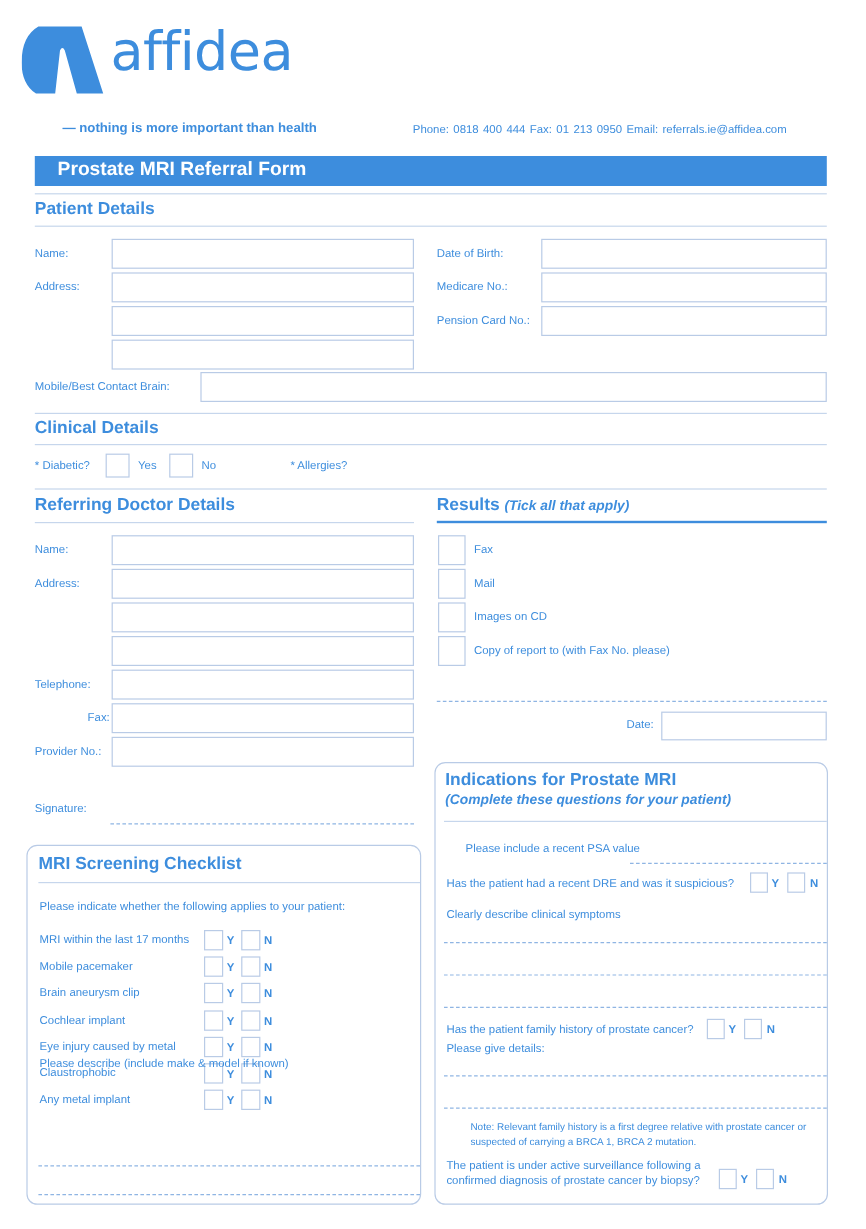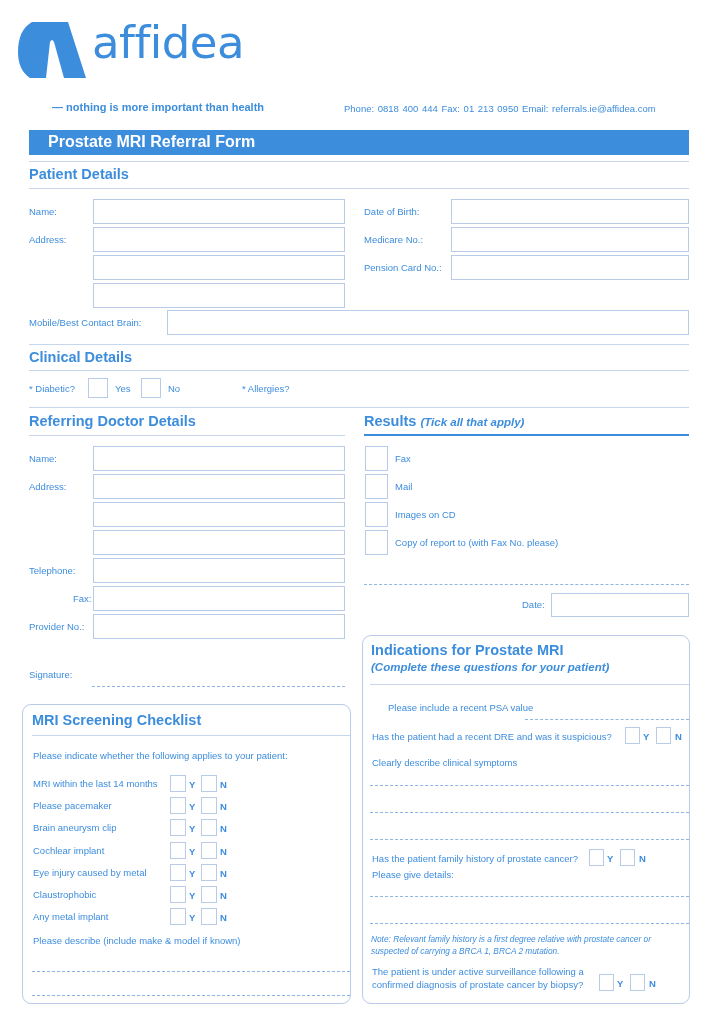--- a/index.html
+++ b/index.html
@@ -113,26 +113,26 @@
 <div class="dash" style="left:364px; top:584px; width:325px;"></div>
 <div class="lbl" style="left:522px; top:599px;">Date:</div>
 <input class="box" style="left: 551px; top: 593px; width: 138px; height: 24px;" value="">
 
 <div class="panel" style="left:22px; top:704px; width:329px; height:300px;"></div>
 <div class="sec" style="left:32px; top:712px;">MRI Screening Checklist</div>
 <div class="hr" style="left:32px; top:735px; width:318px;"></div>
 <div class="lbl" style="left:33px; top:750px;">Please indicate whether the following applies to your patient:</div>
 
 <div id="checklist-items">
-    <div class="lbl" style="left: 33px; top: 778px;">MRI within the last 14 months</div>
+    <div class="lbl" style="left: 33px; top: 778px;">MRI within the last 17 months</div>
     <div class="chk" style="left: 170px; top: 775px; width: 16px; height: 17px;"></div>
     <div class="yn" style="left: 189px; top: 779px;">Y</div>
     <div class="chk" style="left: 201px; top: 775px; width: 16px; height: 17px;"></div>
     <div class="yn" style="left: 220px; top: 779px;">N</div>
-    <div class="lbl" style="left: 33px; top: 800.2px;">Please pacemaker</div>
+    <div class="lbl" style="left: 33px; top: 800.2px;">Mobile pacemaker</div>
     <div class="chk" style="left: 170px; top: 797.2px; width: 16px; height: 17px;"></div>
     <div class="yn" style="left: 189px; top: 801.2px;">Y</div>
     <div class="chk" style="left: 201px; top: 797.2px; width: 16px; height: 17px;"></div>
     <div class="yn" style="left: 220px; top: 801.2px;">N</div>
     <div class="lbl" style="left: 33px; top: 822.4px;">Brain aneurysm clip</div>
     <div class="chk" style="left: 170px; top: 819.4px; width: 16px; height: 17px;"></div>
     <div class="yn" style="left: 189px; top: 823.4px;">Y</div>
     <div class="chk" style="left: 201px; top: 819.4px; width: 16px; height: 17px;"></div>
     <div class="yn" style="left: 220px; top: 823.4px;">N</div>
     <div class="lbl" style="left: 33px; top: 844.6px;">Cochlear implant</div>
@@ -150,21 +150,21 @@
     <div class="yn" style="left: 189px; top: 890px;">Y</div>
     <div class="chk" style="left: 201px; top: 886px; width: 16px; height: 17px;"></div>
     <div class="yn" style="left: 220px; top: 890px;">N</div>
     <div class="lbl" style="left: 33px; top: 911.2px;">Any metal implant</div>
     <div class="chk" style="left: 170px; top: 908.2px; width: 16px; height: 17px;"></div>
     <div class="yn" style="left: 189px; top: 912.2px;">Y</div>
     <div class="chk" style="left: 201px; top: 908.2px; width: 16px; height: 17px;"></div>
     <div class="yn" style="left: 220px; top: 912.2px;">N</div>
   </div>
 
-<div class="lbl" style="left:33px; top:935px;">Please describe (include make &amp; model if known)</div>
+<div class="lbl" style="left:33px; top:881px;">Please describe (include make &amp; model if known)</div>
 <div class="dash" style="left:32px; top:971px; width:318px;"></div>
 <div class="dash" style="left:32px; top:995px; width:318px;"></div>
 
 <div class="panel" style="left:362px; top:635px; width:328px; height:369px;"></div>
 <div class="sec" style="left:371px; top:642px;text-align:right;">Indications for Prostate MRI</div>
 <div class="abs" style="left:371px; top:661px; font-size:11.5px; font-weight:bold; font-style:italic; white-space:nowrap;">(Complete these questions for your patient)</div>
 <div class="hr" style="left:370px; top:684px; width:319px;"></div>
 
 <div class="lbl" style="left:388px; top:702px;">Please include a recent PSA value</div>
 <div class="dash" style="left:525px; top:719px; width:164px;"></div>
@@ -183,20 +183,20 @@
 <div class="lbl" style="left:372px; top:853px;">Has the patient family history of prostate cancer?</div>
 <div class="chk" style="left:589px; top:849px; width:15px; height:17px;"></div>
 <div class="yn" style="left:607px; top:853px;">Y</div>
 <div class="chk" style="left:620px; top:849px; width:15px; height:17px;"></div>
 <div class="yn" style="left:639px; top:853px;">N</div>
 
 <div class="lbl" style="left:372px; top:869px;">Please give details:</div>
 <div class="dash" style="left:370px; top:896px; width:319px;"></div>
 <div class="dash" style="left:370px; top:923px; width:319px;"></div>
 
-<div class="abs" style="left:371px; top:934px; width:312px; font-size:8.3px; font-style:italic; line-height:11.5px;">Note: Relevant family history is a first degree relative with prostate cancer or suspected of carrying a BRCA 1, BRCA 2 mutation.</div>
+<div class="abs" style="left:392px; top:934px; width:312px; font-size:8.3px; line-height:11.5px;">Note: Relevant family history is a first degree relative with prostate cancer or suspected of carrying a BRCA 1, BRCA 2 mutation.</div>
 
 <div class="lbl" style="left:372px; top:966px;">The patient is under active surveillance following a</div>
 <div class="lbl" style="left:372px; top:979px;">confirmed diagnosis of prostate cancer by biopsy?</div>
 <div class="chk" style="left:599px; top:974px; width:15px; height:17px;"></div>
 <div class="yn" style="left:617px; top:978px;">Y</div>
 <div class="chk" style="left:630px; top:974px; width:15px; height:17px;"></div>
 <div class="yn" style="left:649px; top:978px;">N</div>
 
 </body></html>

